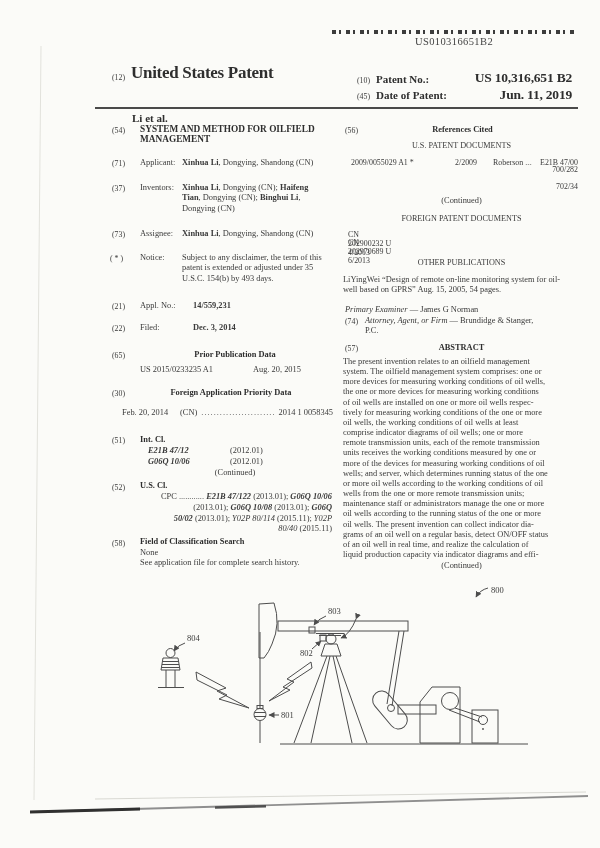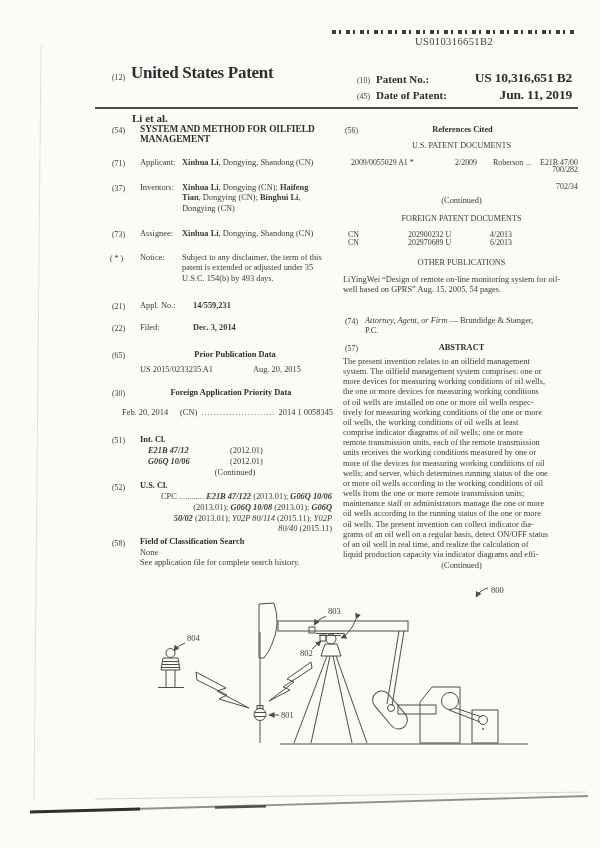--- a/index.html
+++ b/index.html
@@ -28,21 +28,21 @@
   .h-title{position:absolute;left:131px;top:63px;font-size:17px;font-weight:bold;letter-spacing:-.3px;color:#2e2e2e;}
   .h-author{position:absolute;left:132px;top:88px;font-size:11px;font-weight:bold;color:#2e2e2e;margin-top:24px;}
   .h-lab{position:absolute;font-size:11px;font-weight:bold;color:#2e2e2e;}
   .h-val{position:absolute;font-size:13.5px;font-weight:bold;letter-spacing:-.2px;color:#2e2e2e;}
   .rule{position:absolute;left:95px;top:107px;width:483px;height:1.6px;background:#4a4a4a;}
   .refrow{position:absolute;display:flex;font-size:7.9px;line-height:9px;color:#3a3a3a;gap:8px;}
   .refrow .c1{width:78px;}
   .refrow .c2{width:40px;text-align:right;}
   .refrow .c3{flex:1;margin-left:8px;overflow:hidden;white-space:nowrap;}
   .refrow .c4{text-align:right;}
-  .frow{position:absolute;display:flex;font-size:7.9px;line-height:9px;color:#3a3a3a;}
+  .frow{position:absolute;display:flex;font-size:7.9px;line-height:9px;color:#3a3a3a;flex-direction:column;}
   .frow .fc1{width:60px;}
   .frow .fc2{width:82px;}
   .prio{position:absolute;display:flex;font-size:8.4px;line-height:10px;}
   .prio .leader{flex:1;overflow:hidden;white-space:nowrap;margin:0 4px;letter-spacing:1px;color:#4a4a4a;}
   svg text{font-family:"Liberation Serif","DejaVu Serif",serif;}
 </style>
 </head>
 <body>
 
 <div class="page">
@@ -165,20 +165,21 @@
   <div class="frow" style="left:348px;top:238px;width:227px">
     <span class="fc1">CN</span>
     <span class="fc2">202970689 U</span>
     <span>6/2013</span>
   </div>
 
   <div class="t ctr" style="left:345px;top:258px;width:233px;font-size:8.2px">OTHER PUBLICATIONS</div>
   <div class="t pre" style="left:343px;top:275px;width:238px">LiYingWei “Design of remote on-line monitoring system for oil-
 well based on GPRS” Aug. 15, 2005, 54 pages.</div>
 
+  <div class="t" style="left:345px;top:305px;width:236px"><span class="seg-i">Primary Examiner</span><span> — James G Norman</span></div>
 
   <span class="num" style="left:345px;top:317px">(74)</span>
   <div class="t pre" style="left:365px;top:316px;width:216px"><span class="seg-i">Attorney, Agent, or Firm</span><span> — Brundidge &amp; Stanger,
 P.C.</span></div>
 
   <span class="num" style="left:345px;top:344px">(57)</span>
   <div class="t b ctr" style="left:345px;top:343px;width:233px;color:#2e2e2e">ABSTRACT</div>
   <div class="t pre" style="left:343px;top:357px;width:240px;line-height:10.15px">The present invention relates to an oilfield management
 system. The oilfield management system comprises: one or
 more devices for measuring working conditions of oil wells,

